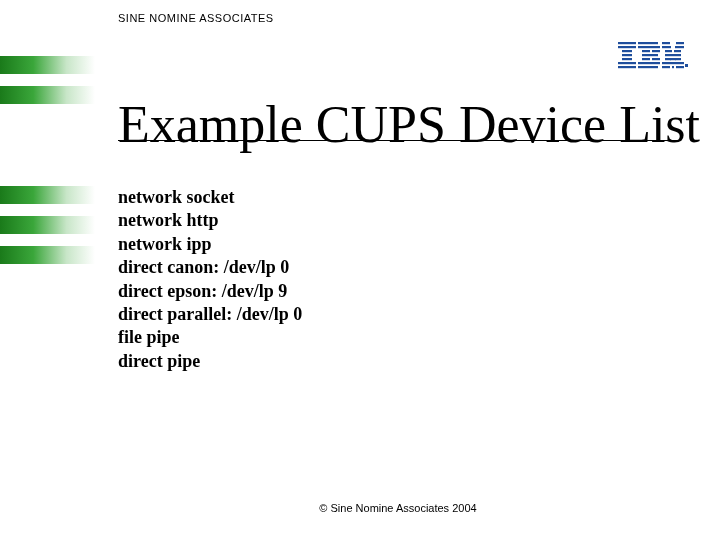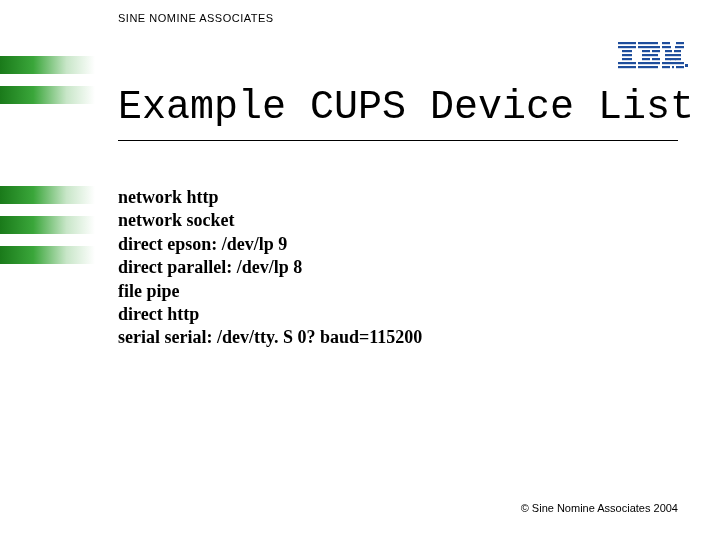--- a/index.html
+++ b/index.html
@@ -18,25 +18,24 @@
     font-size: 11px;
     letter-spacing: 0.5px;
   }
   .ibm-logo {
     position: absolute;
     top: 42px;
     right: 32px;
   }
   .title {
     position: absolute;
-    top: 85px;
+    top: 95px;
     left: 118px;
-    font-size: 40px;
+    font-size: 52px;
     font-weight: 400;
-    font-family: Liberation Mono, monospace;
   }
   .title-underline {
     position: absolute;
     top: 140px;
     left: 118px;
     width: 560px;
     height: 1px;
     background: #000;
   }
   .accent-stack {
@@ -58,21 +57,21 @@
     font-size: 18px;
     font-weight: 700;
     line-height: 1.3;
   }
   .device-line { white-space: pre; }
   .footer {
     position: absolute;
     bottom: 26px;
     left: 118px;
     width: 560px;
-    text-align: right;
+    text-align: center;
     font-family: Arial, Helvetica, sans-serif;
     font-size: 11px;
   }
 </style>
 </head>
 <body>
 
 <div class="slide">
 
   <div class="header-label">SINE NOMINE ASSOCIATES</div>
@@ -128,24 +127,25 @@
   <div class="title">Example CUPS Device List</div>
   <div class="title-underline"></div>
 
   <div class="accent-stack stack-bottom" style="top:186px;">
     <div class="accent"></div>
     <div class="accent"></div>
     <div class="accent"></div>
   </div>
 
   <div class="device-list" id="device-list">
+      <div class="device-line">network socket</div>
       <div class="device-line">network http</div>
-      <div class="device-line">network socket</div>
+      <div class="device-line">network ipp</div>
+      <div class="device-line">direct canon: /dev/lp 0</div>
       <div class="device-line">direct epson: /dev/lp 9</div>
-      <div class="device-line">direct parallel: /dev/lp 8</div>
+      <div class="device-line">direct parallel: /dev/lp 0</div>
       <div class="device-line">file pipe</div>
-      <div class="device-line">direct http</div>
-      <div class="device-line">serial serial: /dev/tty. S 0? baud=115200</div>
+      <div class="device-line">direct pipe</div>
     </div>
 
   <div class="footer">© Sine Nomine Associates 2004</div>
 
 </div>
 
 </body></html>

